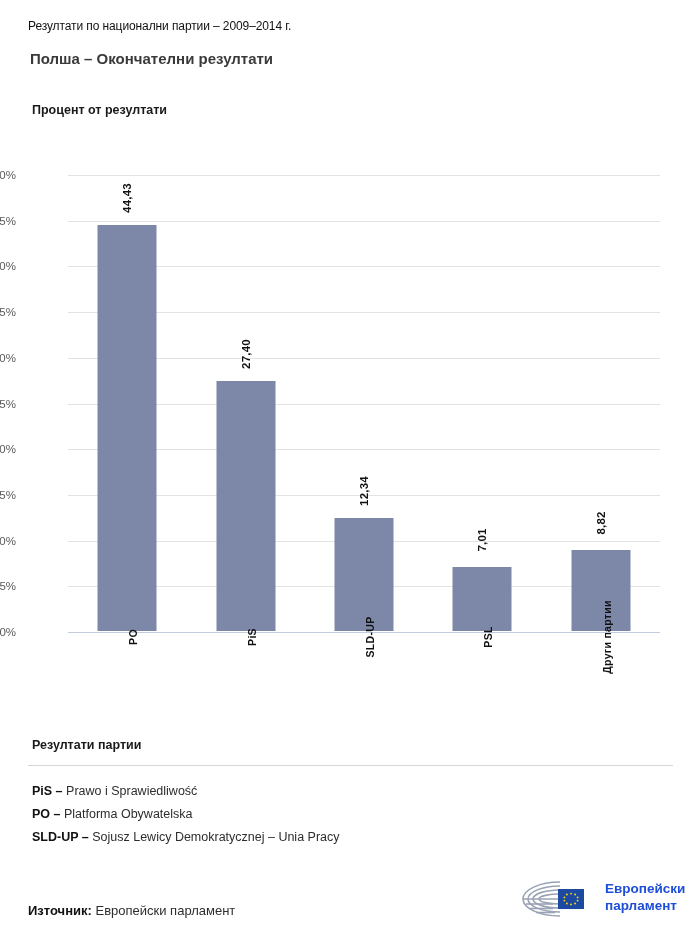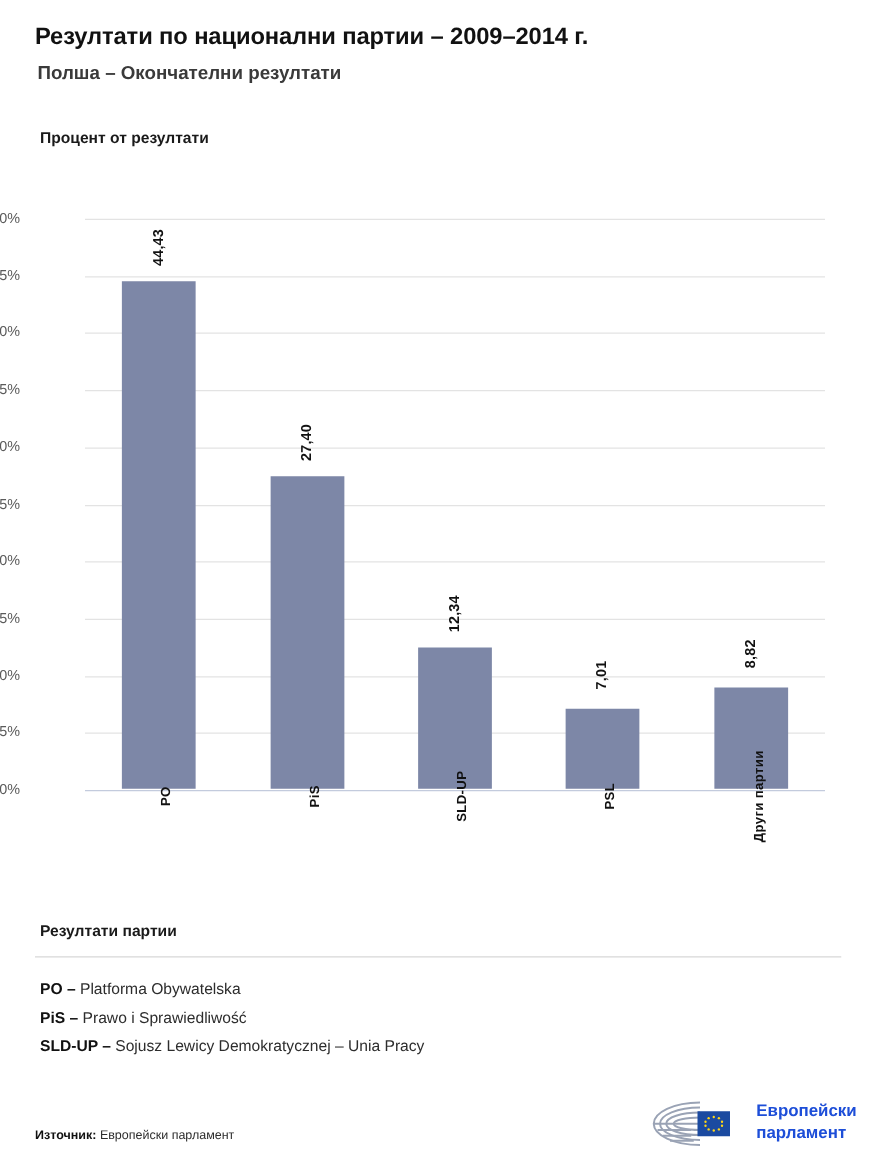--- a/index.html
+++ b/index.html
@@ -14,22 +14,22 @@
     font-family: "Liberation Sans", "DejaVu Sans", sans-serif;
     color: #1a1a1a;
     overflow: hidden;
   }
 
   
   .page-title {
     position: absolute;
     left: 28px;
     top: 19px;
-    font-size: 19px;
-    font-weight: bold;
+    font-size: 12px;
+    font-weight: normal;
     letter-spacing: -0.1px;
     color: #111111;
   }
   .page-subtitle {
     position: absolute;
     left: 30px;
     top: 50px;
     font-size: 15px;
     font-weight: 700;
     color: #3a3a3a;
@@ -165,21 +165,21 @@
   .legend-entry .abbr {
     font-weight: bold;
     color: #111111;
   }
 
   
   .source {
     position: absolute;
     left: 28px;
     top: 903px;
-    font-size: 10px;
+    font-size: 13px;
     color: #2d2d2d;
   }
   .source .src-label {
     font-weight: bold;
     color: #111111;
   }
 
   .ep-logo {
     position: absolute;
     left: 513px;
@@ -257,22 +257,22 @@
         <div class="cat-label">Други партии</div>
       </div>
     </div>
 </div>
 
 <div class="legend">
   <div class="legend-title">Резултати партии</div>
   <div class="legend-rule"></div>
   <div class="legend-cols">
     <div class="legend-col left" id="legend-left">
+        <div class="legend-entry"><span class="abbr">PiS – </span><span>Prawo i Sprawiedliwość</span></div>
         <div class="legend-entry"><span class="abbr">PO – </span><span>Platforma Obywatelska</span></div>
-        <div class="legend-entry"><span class="abbr">PiS – </span><span>Prawo i Sprawiedliwość</span></div>
         <div class="legend-entry"><span class="abbr">SLD-UP – </span><span>Sojusz Lewicy Demokratycznej – Unia Pracy</span></div>
       </div>
     <div class="legend-col right" id="legend-right">
       </div>
   </div>
 </div>
 
 <div class="source">
   <span class="src-label">Източник:</span>
   <span>Европейски парламент</span>

